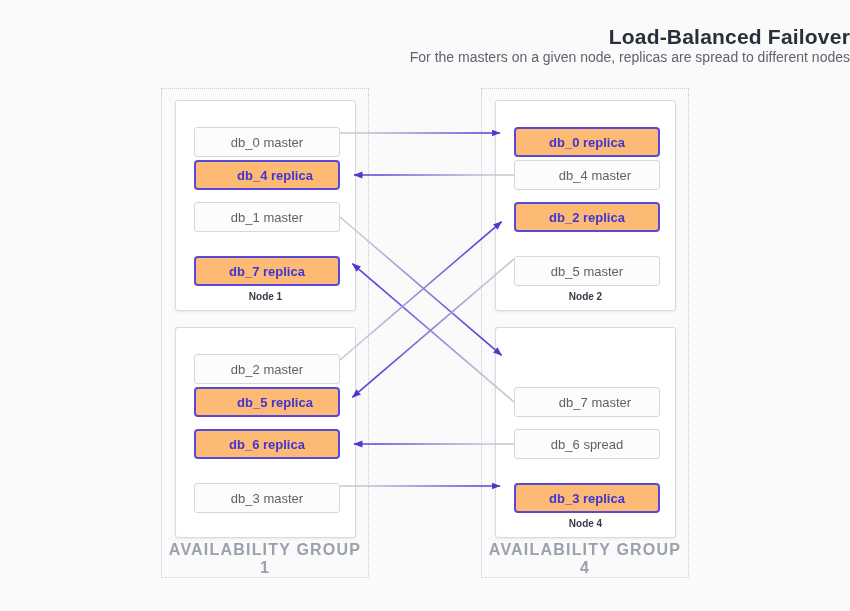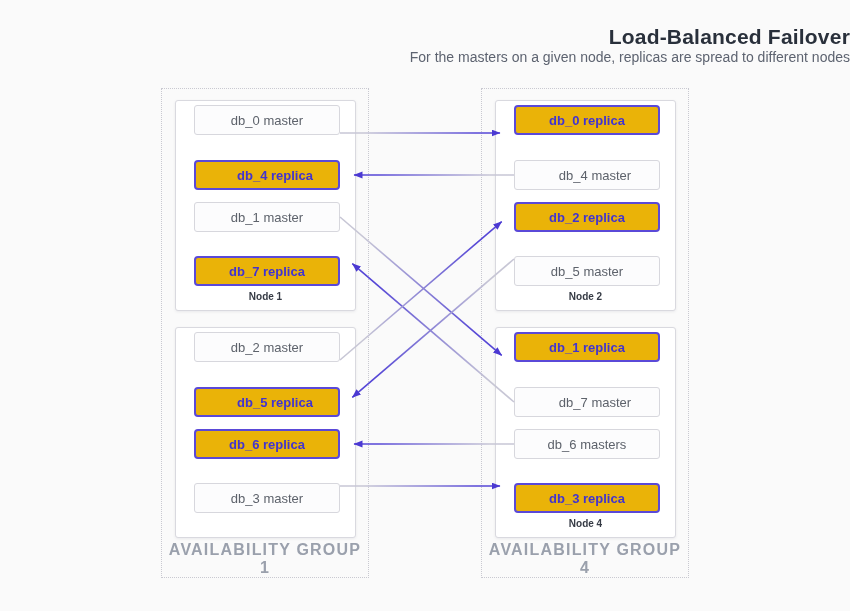--- a/index.html
+++ b/index.html
@@ -14,22 +14,22 @@
     font-size:16px;font-weight:700;letter-spacing:1.2px;color:#9aa0ac;}
   .node{position:absolute;left:13px;width:181px;height:211px;background:#ffffff;
     border:1px solid #d9d9df;border-radius:3px;box-sizing:border-box;
     box-shadow:0 1px 3px rgba(35,35,60,.08);}
   .node-top{top:11px;}
   .node-bottom{top:238px;}
   .slot{position:absolute;left:18px;width:146px;height:30px;box-sizing:border-box;
     display:flex;align-items:center;justify-content:center;border-radius:3px;
     font-size:13px;white-space:nowrap;}
   .slot.master{background:#fcfcfd;border:1px solid #d7d7dd;color:#5d626b;font-weight:400;}
-  .slot.replica{background:#eab308;border:2px solid #5a49d8;color:#4134d0;font-weight:600;border-radius:4px;}
-  .slot.r0{top:4px;} .slot.r1{top:59px;padding-left:16px;} .slot.r2{top:101px;} .slot.r3{top:143px;margin-top:12px;}
+  .slot.replica{background:#fdba74;border:2px solid #5a49d8;color:#4134d0;font-weight:600;border-radius:4px;}
+  .slot.r0{top:26px;} .slot.r1{top:59px;padding-left:16px;} .slot.r2{top:101px;} .slot.r3{top:143px;margin-top:12px;}
   .node-label{position:absolute;bottom:8px;left:0;width:100%;text-align:center;
     font-size:10px;font-weight:600;color:#363b45;}
   #arrow-layer{position:absolute;top:0;left:0;width:850px;height:611px;pointer-events:none;z-index:10;}
 </style>
 </head>
 <body>
 
 <div class="canvas">
 
   <div class="hdr">
@@ -56,23 +56,22 @@
 
   <div class="group group-2">
     <div class="node node-top">
       <div class="slot replica r0">db_0 replica</div>
       <div class="slot master r1">db_4 master</div>
       <div class="slot replica r2">db_2 replica</div>
       <div class="slot master r3">db_5 master</div>
       <div class="node-label">Node 2</div>
     </div>
     <div class="node node-bottom">
-      <div class="slot replica r0">db_1 replica</div>
       <div class="slot master r1">db_7 master</div>
-      <div class="slot master r2">db_6 masters</div>
+      <div class="slot master r2">db_6 spread</div>
       <div class="slot replica r3">db_3 replica</div>
       <div class="node-label">Node 4</div>
     </div>
     <div class="group-label">AVAILABILITY GROUP 4</div>
   </div>
 
   <svg id="arrow-layer" xmlns="http://www.w3.org/2000/svg">
     <defs>
       <marker id="ah" markerWidth="10" markerHeight="8" refX="8.5" refY="3.5" orient="auto" markerUnits="userSpaceOnUse">
         <path d="M0,0 L9,3.5 L0,7 Z" fill="#4b39d2"></path>

